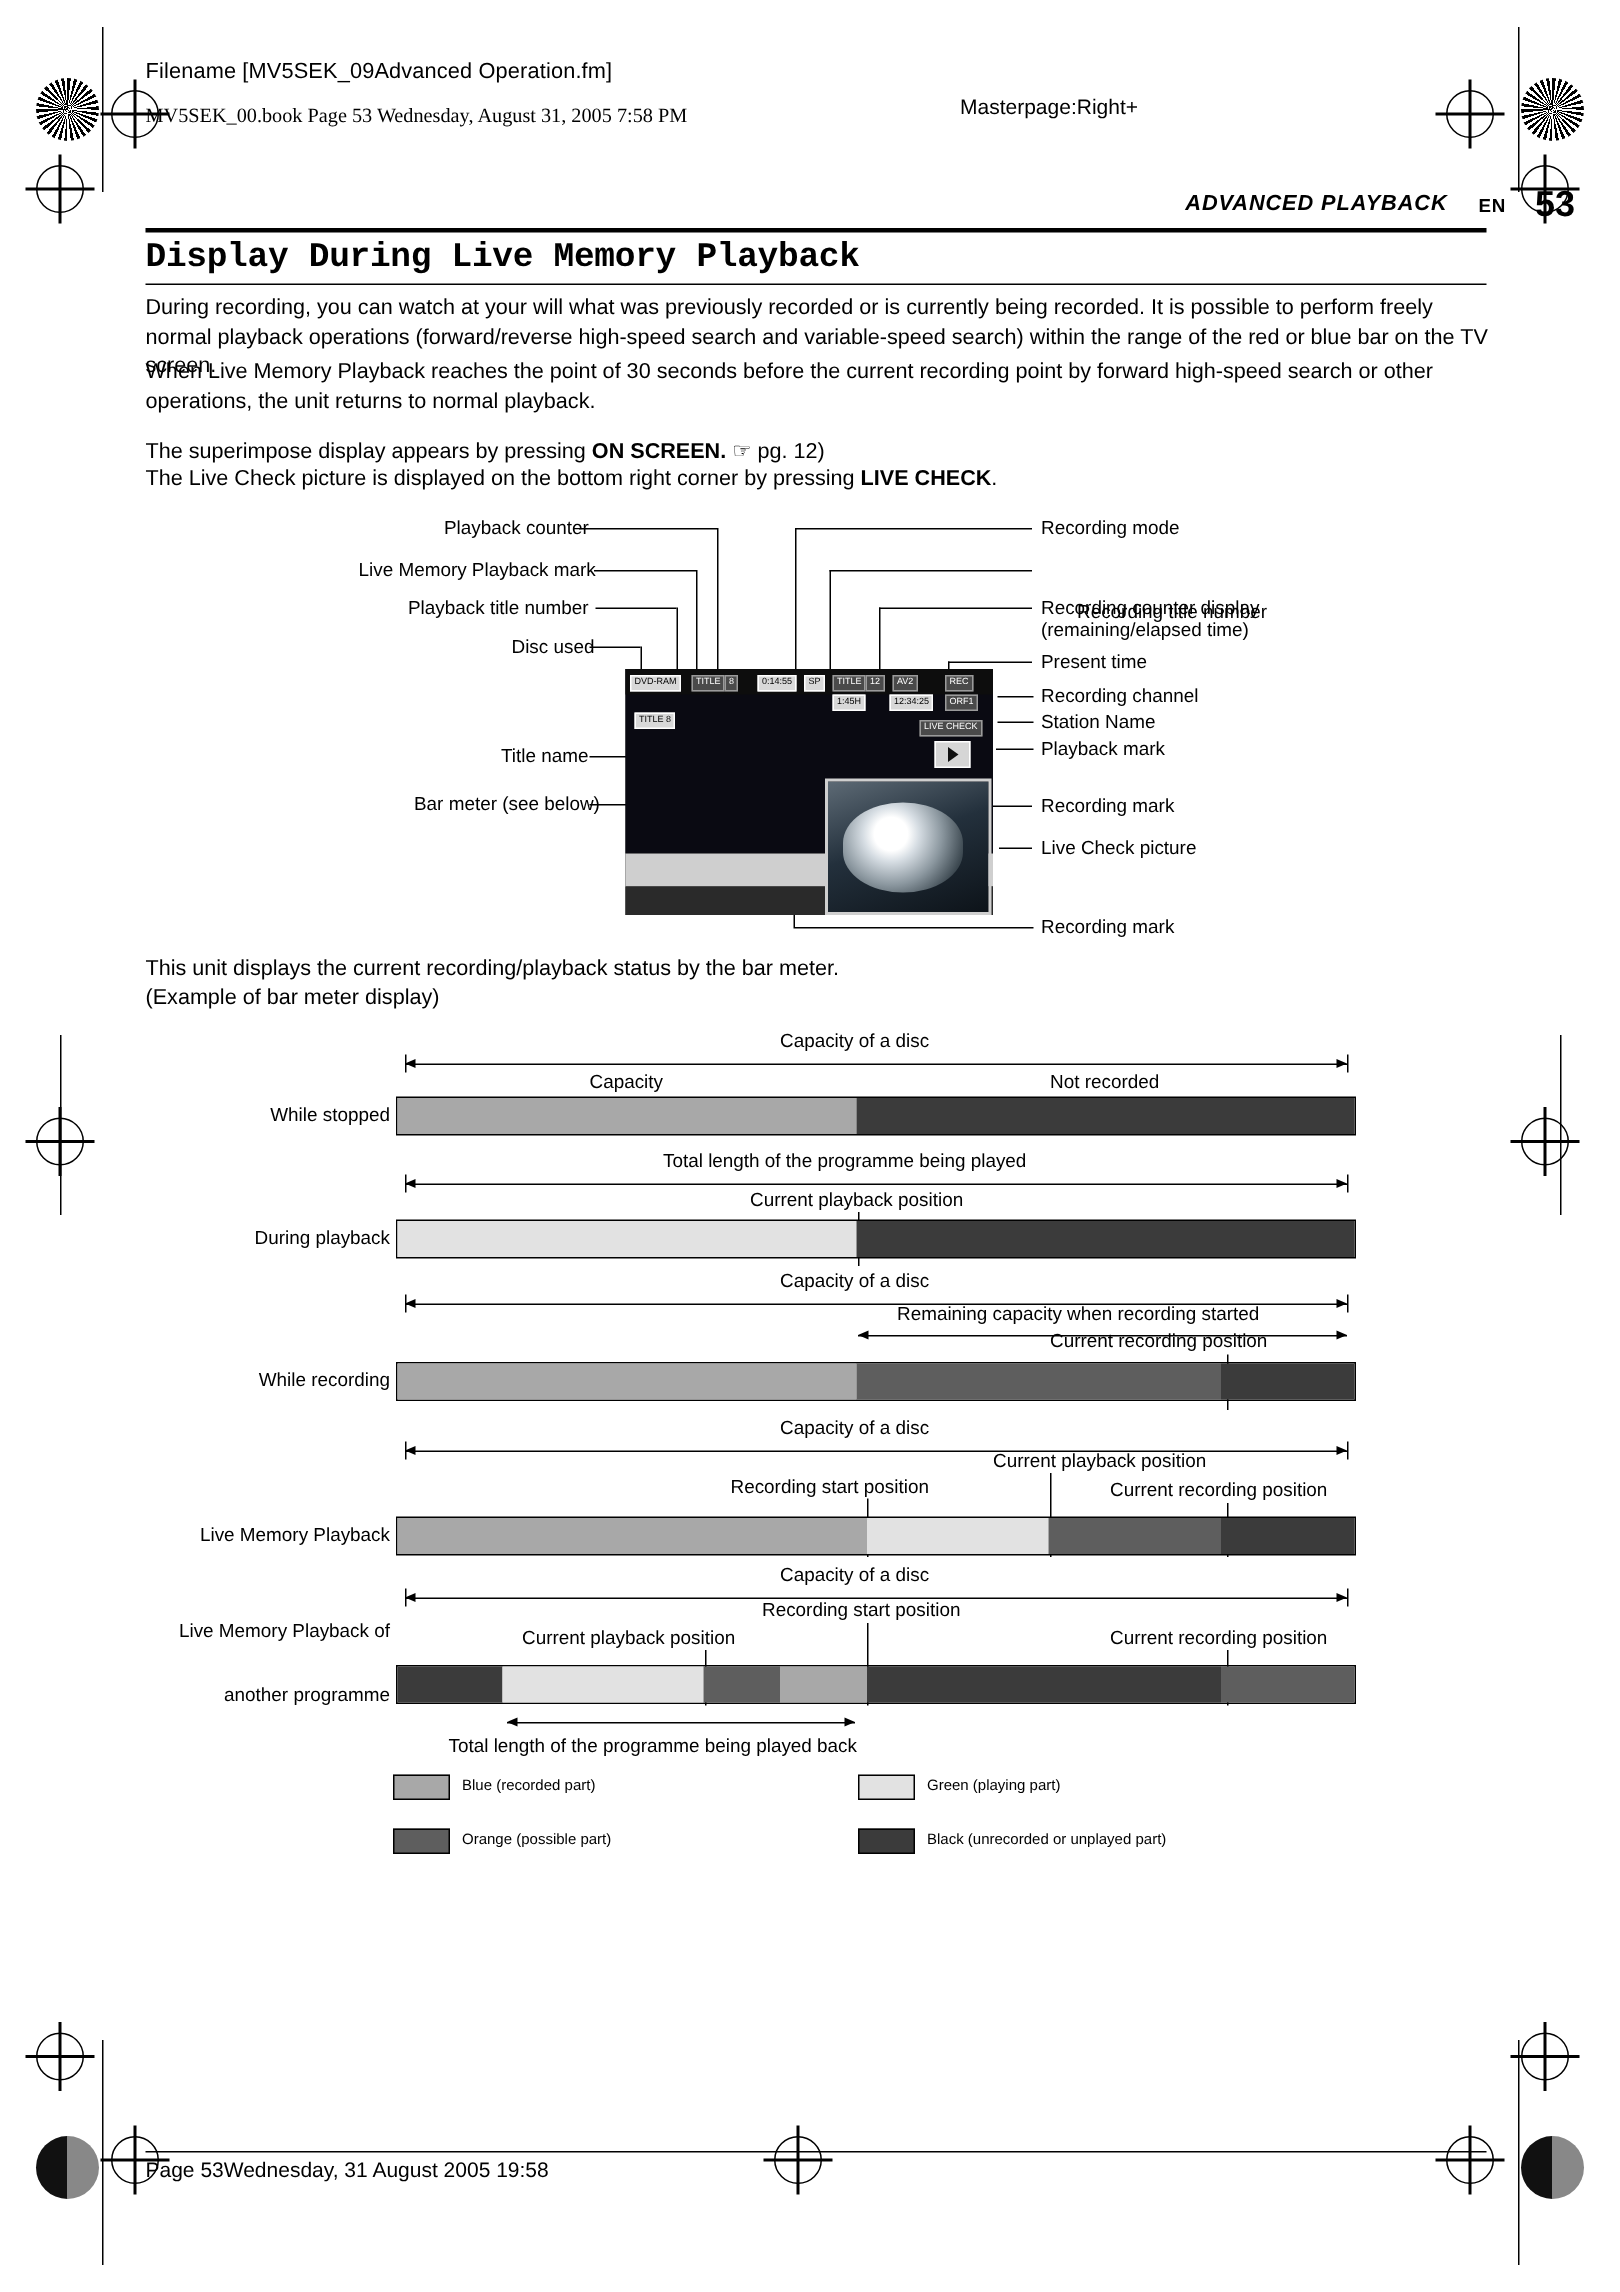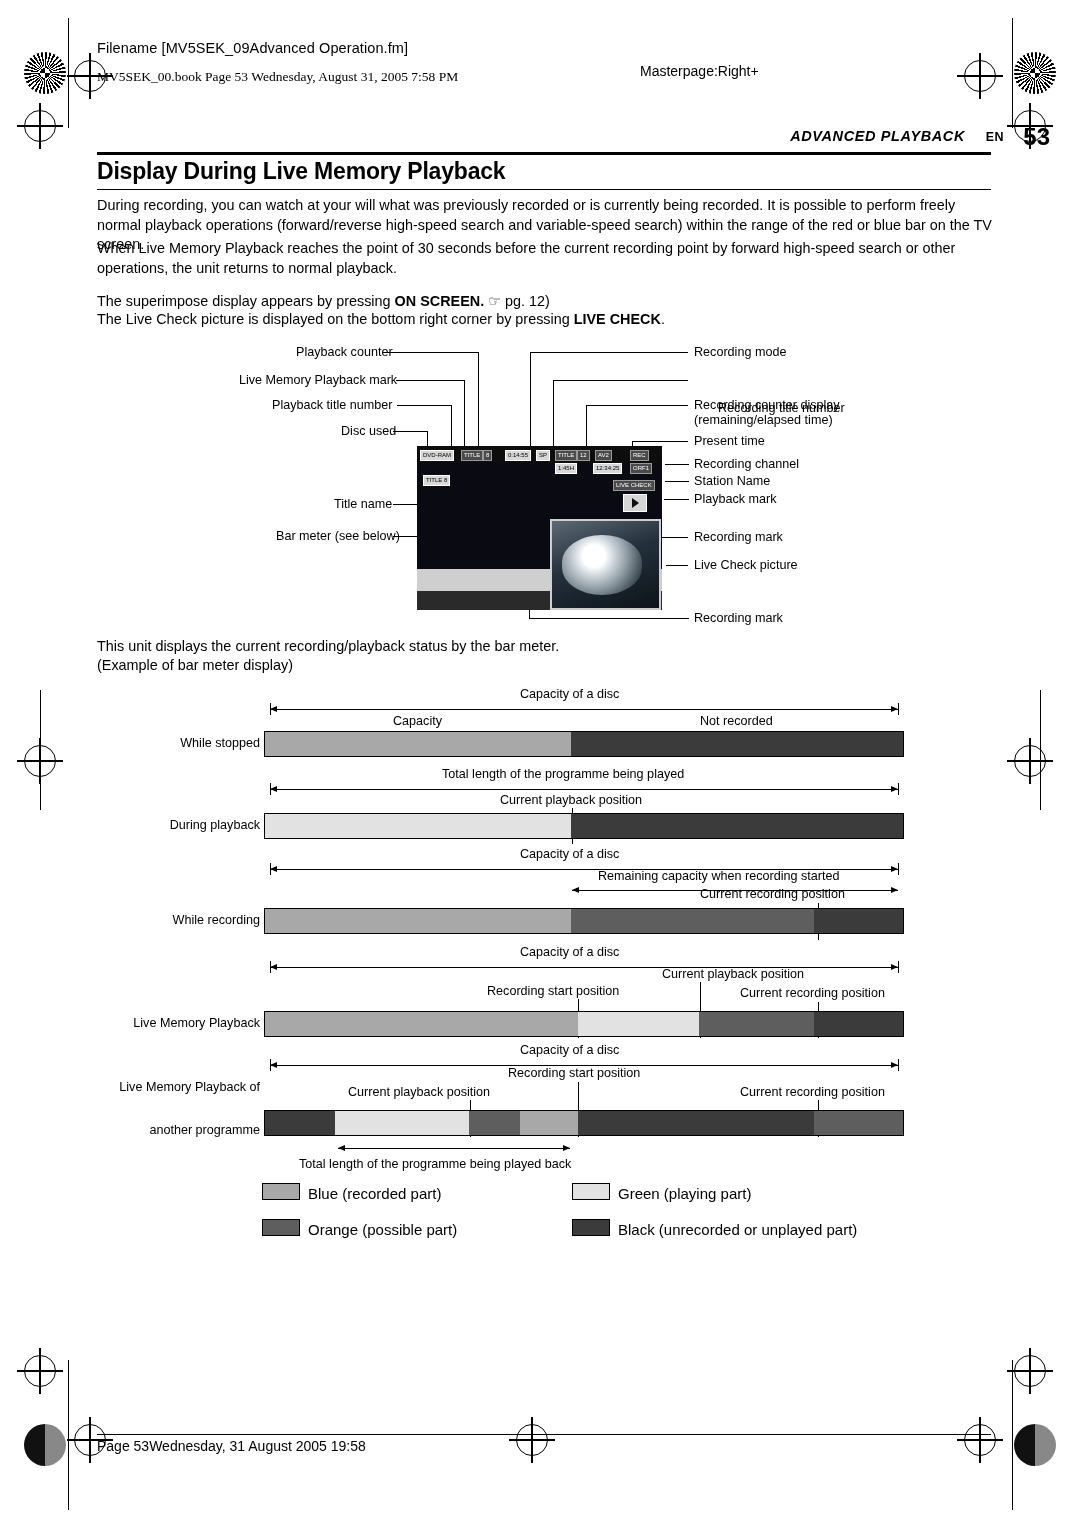--- a/index.html
+++ b/index.html
@@ -26,21 +26,21 @@
   
   .hdr-filename{position:absolute;left:97px;top:40px;font-size:14.5px;letter-spacing:0.1px;}
   .hdr-book{position:absolute;left:97px;top:69px;font-size:13.5px;font-family:"Liberation Serif",serif;}
   .hdr-master{position:absolute;left:640px;top:63px;font-size:14px;}
 
   .rule-top{position:absolute;left:97px;top:152px;width:894px;height:2.5px;background:#000;}
   .adv-play{position:absolute;right:115px;top:128px;font-size:14.5px;font-weight:bold;font-style:italic;letter-spacing:0.6px;}
   .en-lbl{position:absolute;right:76px;top:130px;font-size:12.5px;font-weight:bold;letter-spacing:.5px;}
   .pgno{position:absolute;right:30px;top:123px;font-size:24px;font-weight:bold;}
 
-  h1.title{position:absolute;left:97px;top:158px;margin:0;font-size:23px;font-weight:bold;letter-spacing:-0.2px;}
+  h1.title{position:absolute;left:97px;top:158px;margin:0;font-size:23px;font-weight:bold;letter-spacing:-0.2px;font-family:Liberation Mono, monospace;}
   .rule-title{position:absolute;left:97px;top:189px;width:894px;height:1.2px;background:#000;}
 
   .para{position:absolute;font-size:14.4px;line-height:19.6px;width:900px;}
   .p1{left:97px;top:196px;}
   .p2{left:97px;top:239px;}
   .p3{left:97px;top:292px;}
   .p4{left:97px;top:310px;}
   .b{font-weight:bold;}
 
   
@@ -72,21 +72,21 @@
   .c-orange{background:#5e5e5e;}
   .c-black{background:#3b3b3b;}
   .arrow{position:absolute;height:1px;background:#000;}
   .arrow:before,.arrow:after{content:"";position:absolute;top:-3px;width:0;height:0;
      border-top:3.5px solid transparent;border-bottom:3.5px solid transparent;}
   .arrow:before{left:0;border-right:7px solid #000;}
   .arrow:after{right:0;border-left:7px solid #000;}
   .tick{position:absolute;width:1px;background:#000;}
   .rowlbl{position:absolute;font-size:12.6px;text-align:right;}
   .legend-sw{position:absolute;width:38px;height:17px;border:1px solid #000;box-sizing:border-box;}
-  .legend-tx{position:absolute;font-size:15px;}
+  .legend-tx{position:absolute;font-size:10px;}
 
   .footer{position:absolute;left:97px;top:1438px;font-size:14px;}
   .foot-rule{position:absolute;left:97px;top:1434px;width:894px;height:1px;background:#000;}
 </style>
 </head>
 <body>
 
 <div class="page">
 
   <div class="sunburst" style="left:24px;top:52px;"></div>

